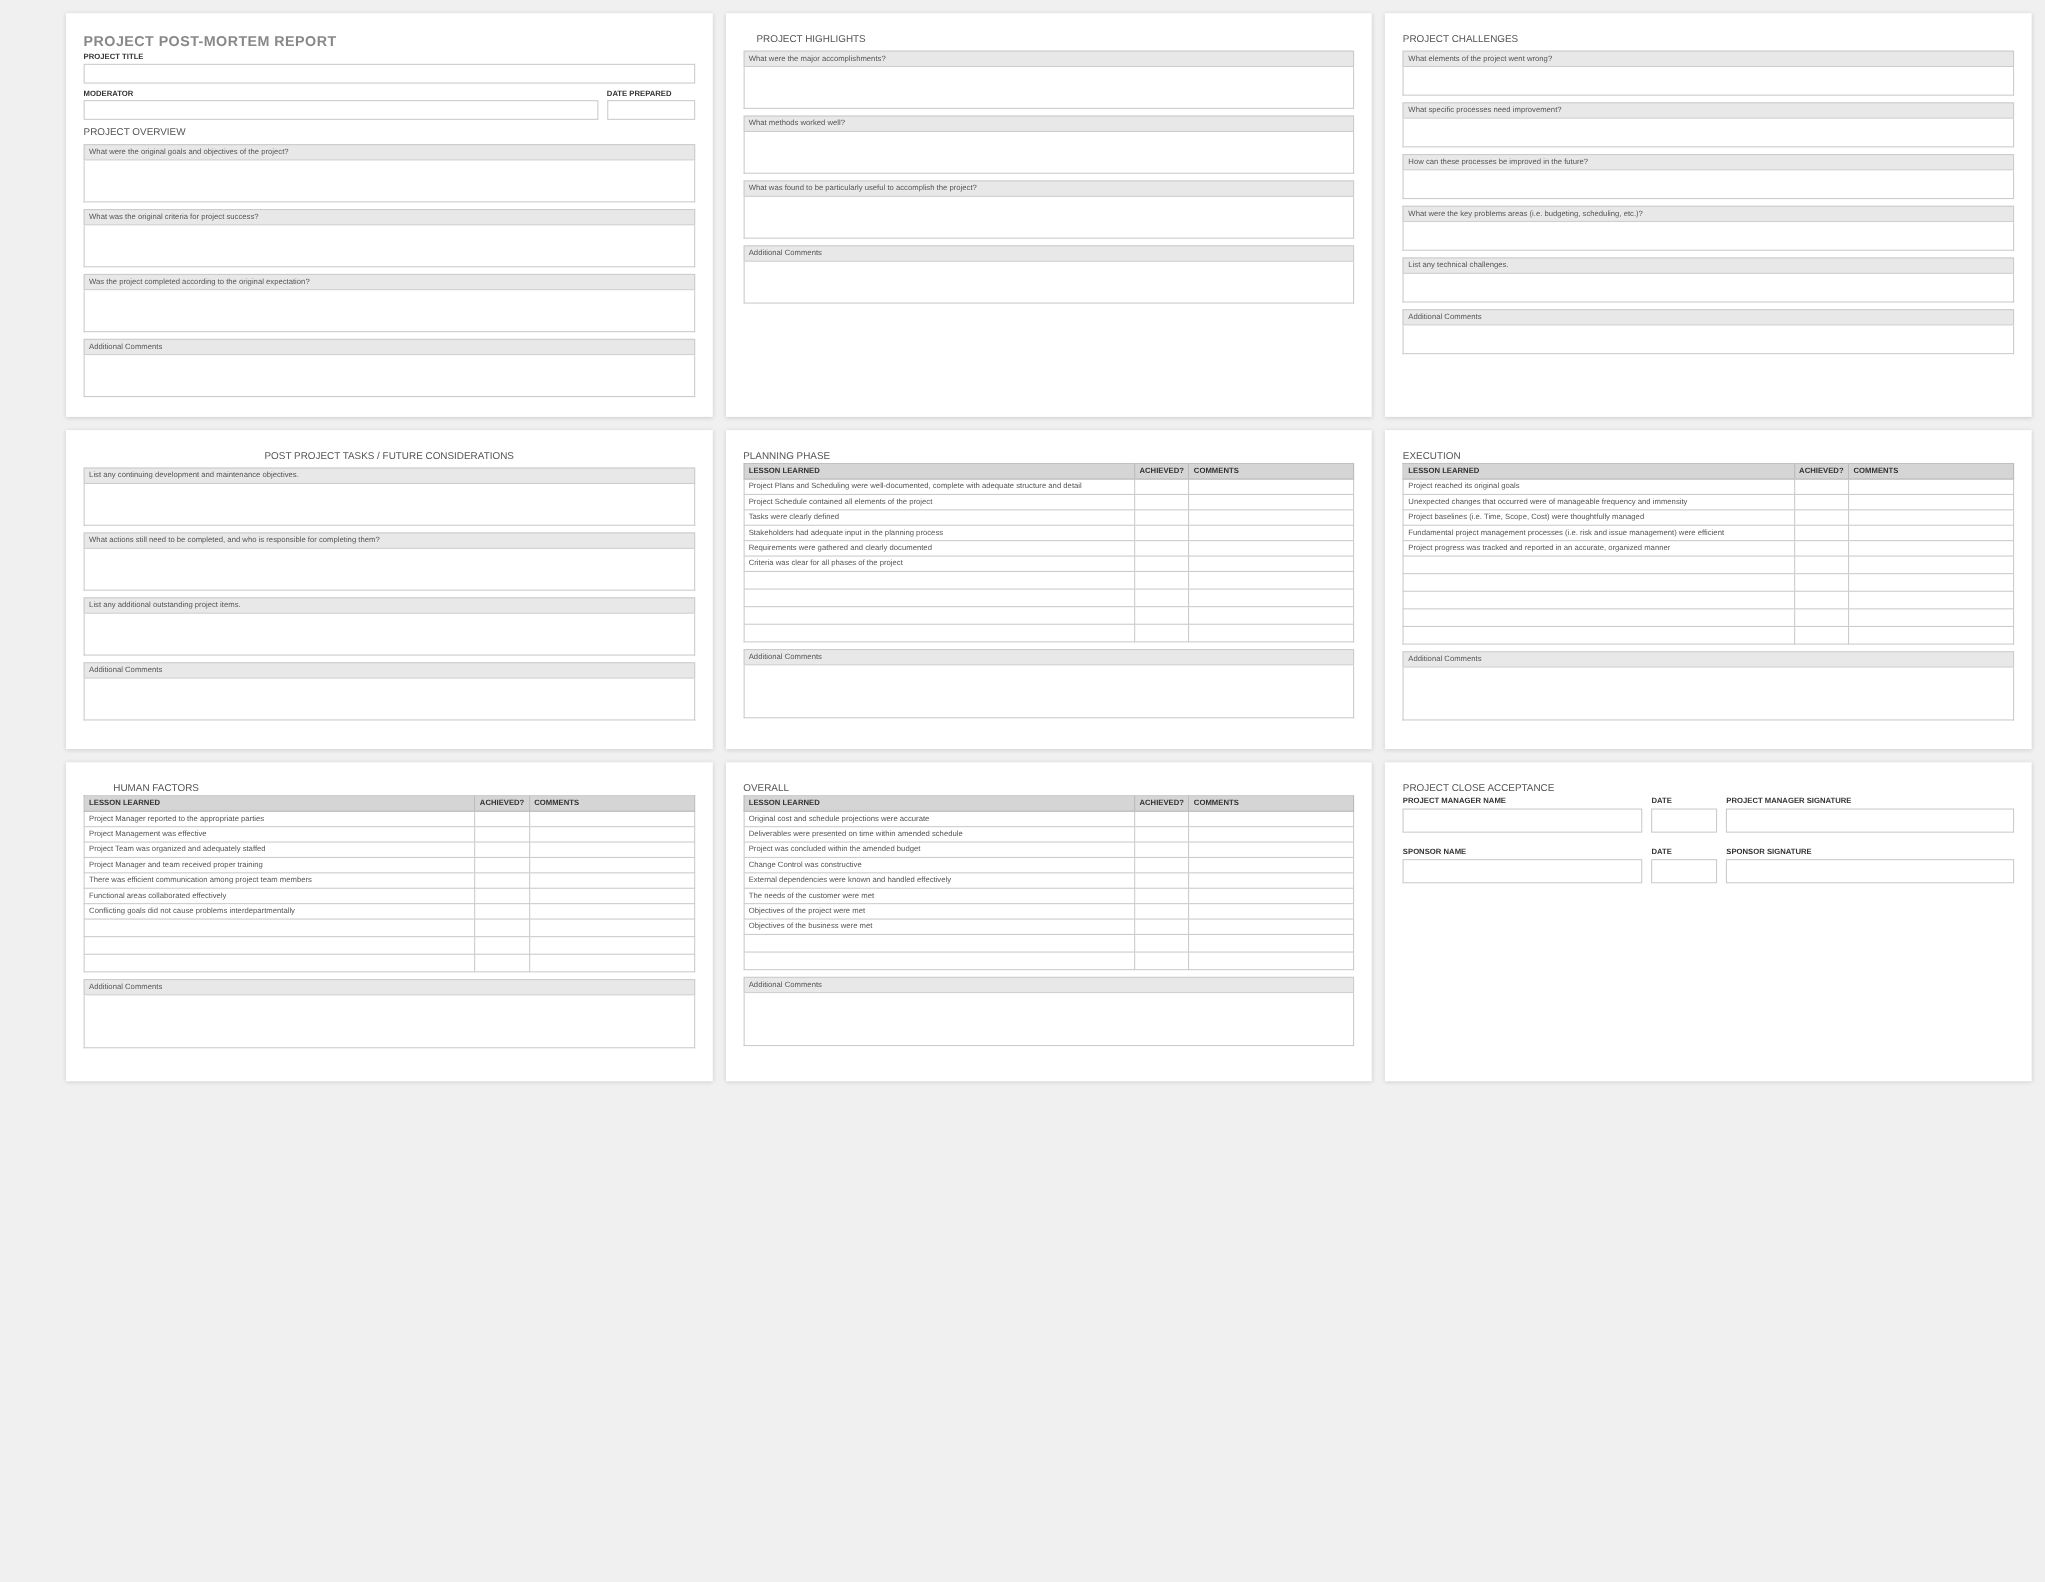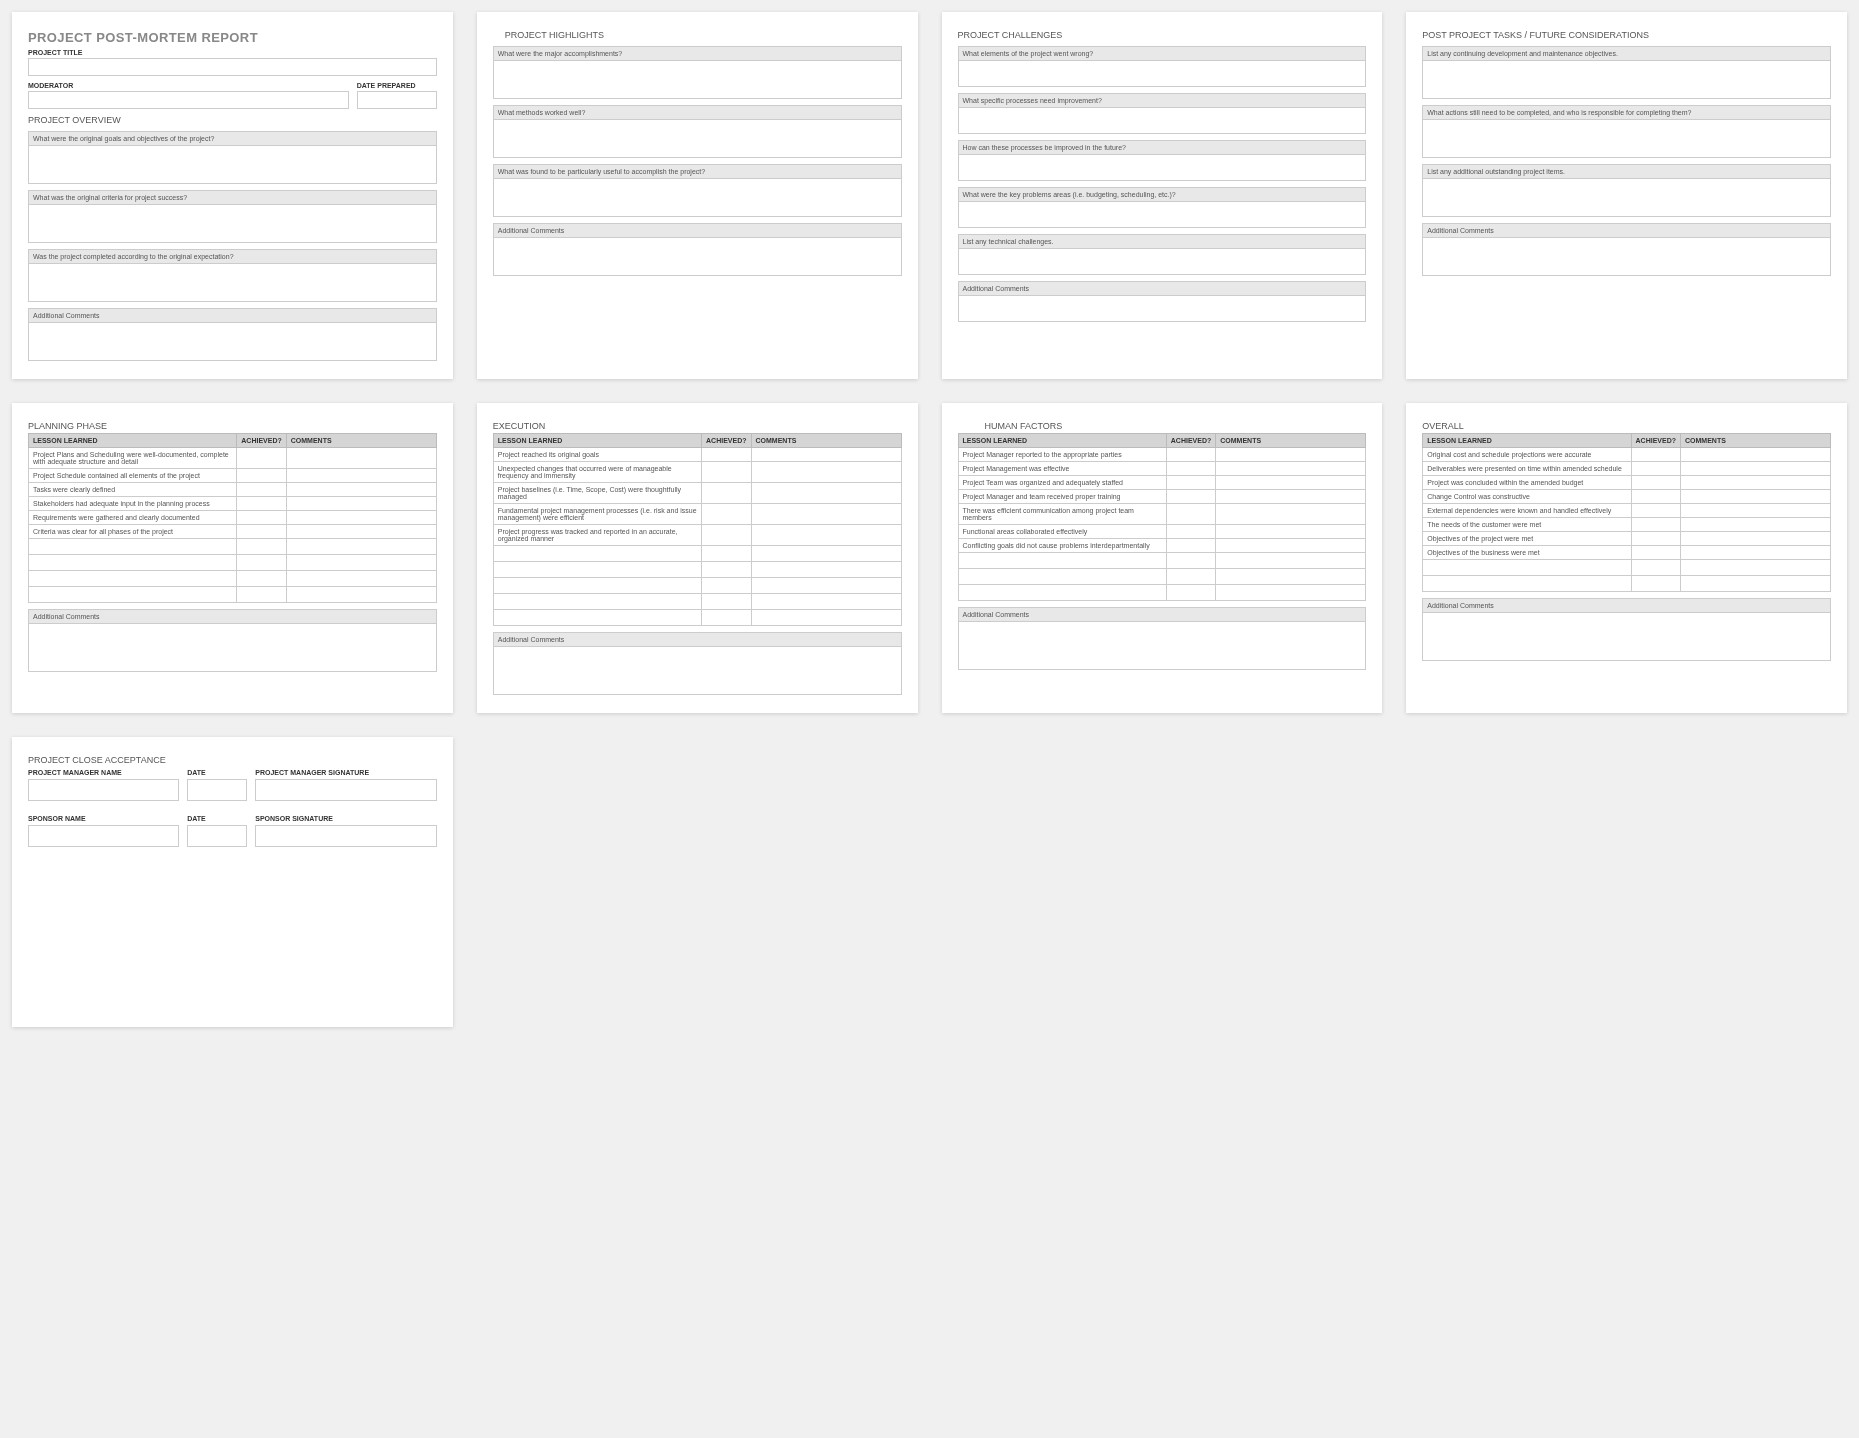--- a/index.html
+++ b/index.html
@@ -5,23 +5,24 @@
   * { box-sizing: border-box; margin: 0; padding: 0; }
   body {
     background: #f0f0f0;
     font-family: Arial, Helvetica, sans-serif;
     font-size: 8px;
     color: #333;
     padding: 12px;
   }
   .grid {
     display: grid;
-    grid-template-columns: repeat(4, 1fr);
-    gap: 24px;
+    grid-template-columns: repeat(3, 1fr);
+    gap: 12px;
     max-width: 1835px;
+    margin-left: 48px;
   }
   .card {
     background: #fff;
     box-shadow: 0 1px 4px rgba(0,0,0,0.15);
     padding: 18px 16px;
     min-height: 290px;
   }
   .title-big {
     font-size: 13px;
     font-weight: bold;
@@ -197,21 +198,21 @@
         <div class="q-header">List any technical challenges.</div>
         <div class="q-body q-body-sm"></div>
       </div>
     <div class="question-block">
         <div class="q-header">Additional Comments</div>
         <div class="q-body q-body-sm"></div>
       </div>
   </div>
 
   <div class="card">
-    <div class="section-title" style="margin-top:0;">POST PROJECT TASKS / FUTURE CONSIDERATIONS</div>
+    <div class="section-title" style="margin-top:0;text-align:center;">POST PROJECT TASKS / FUTURE CONSIDERATIONS</div>
     <div class="question-block">
         <div class="q-header">List any continuing development and maintenance objectives.</div>
         <div class="q-body"></div>
       </div>
     <div class="question-block">
         <div class="q-header">What actions still need to be completed, and who is responsible for completing them?</div>
         <div class="q-body"></div>
       </div>
     <div class="question-block">
         <div class="q-header">List any additional outstanding project items.</div>

